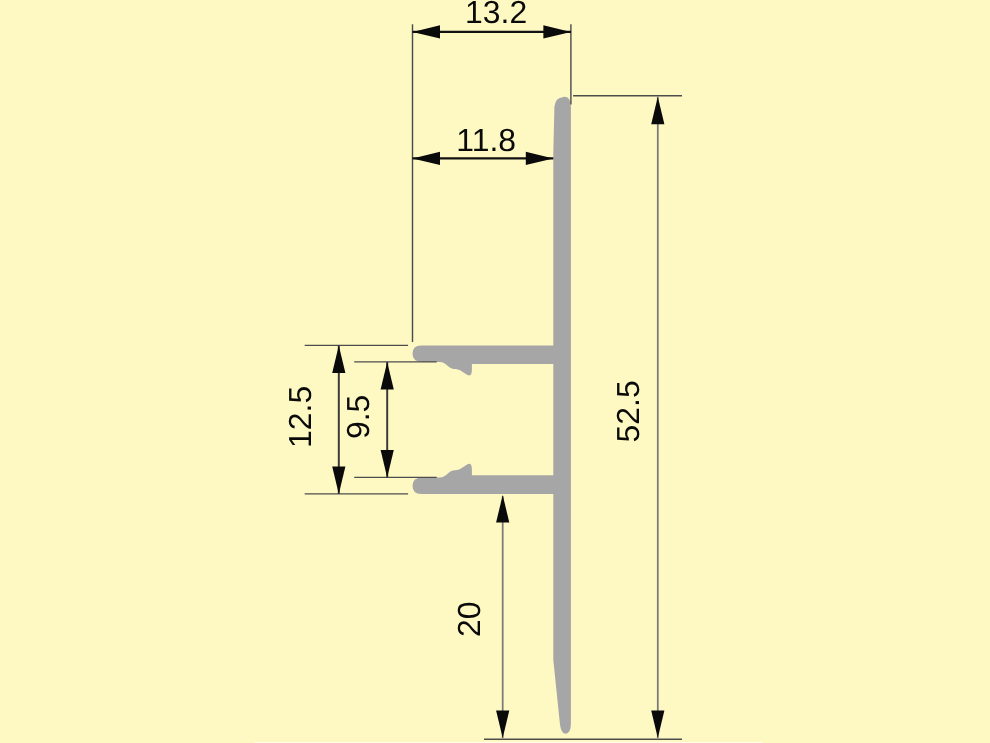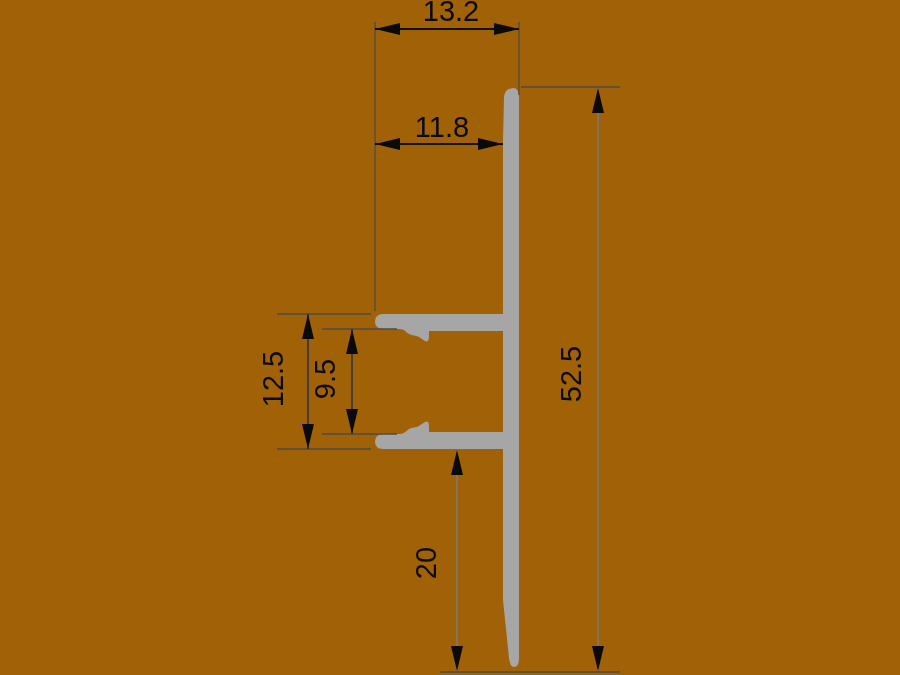--- a/index.html
+++ b/index.html
@@ -8,21 +8,21 @@
     background: #ffffff;
     width: 900px;
     height: 675px;
     overflow: hidden;
     font-family: "Liberation Sans", sans-serif;
   }
   .stage {
     position: relative;
     width: 900px;
     height: 675px;
-    background: #a16207;
+    background: #fef9c3;
   }
   svg { display: block; }
   .ext-line {
     stroke: #4d4d4d;
     stroke-width: 1.3;
     fill: none;
   }
   .dim-line-bold {
     stroke: #111111;
     stroke-width: 2.2;

